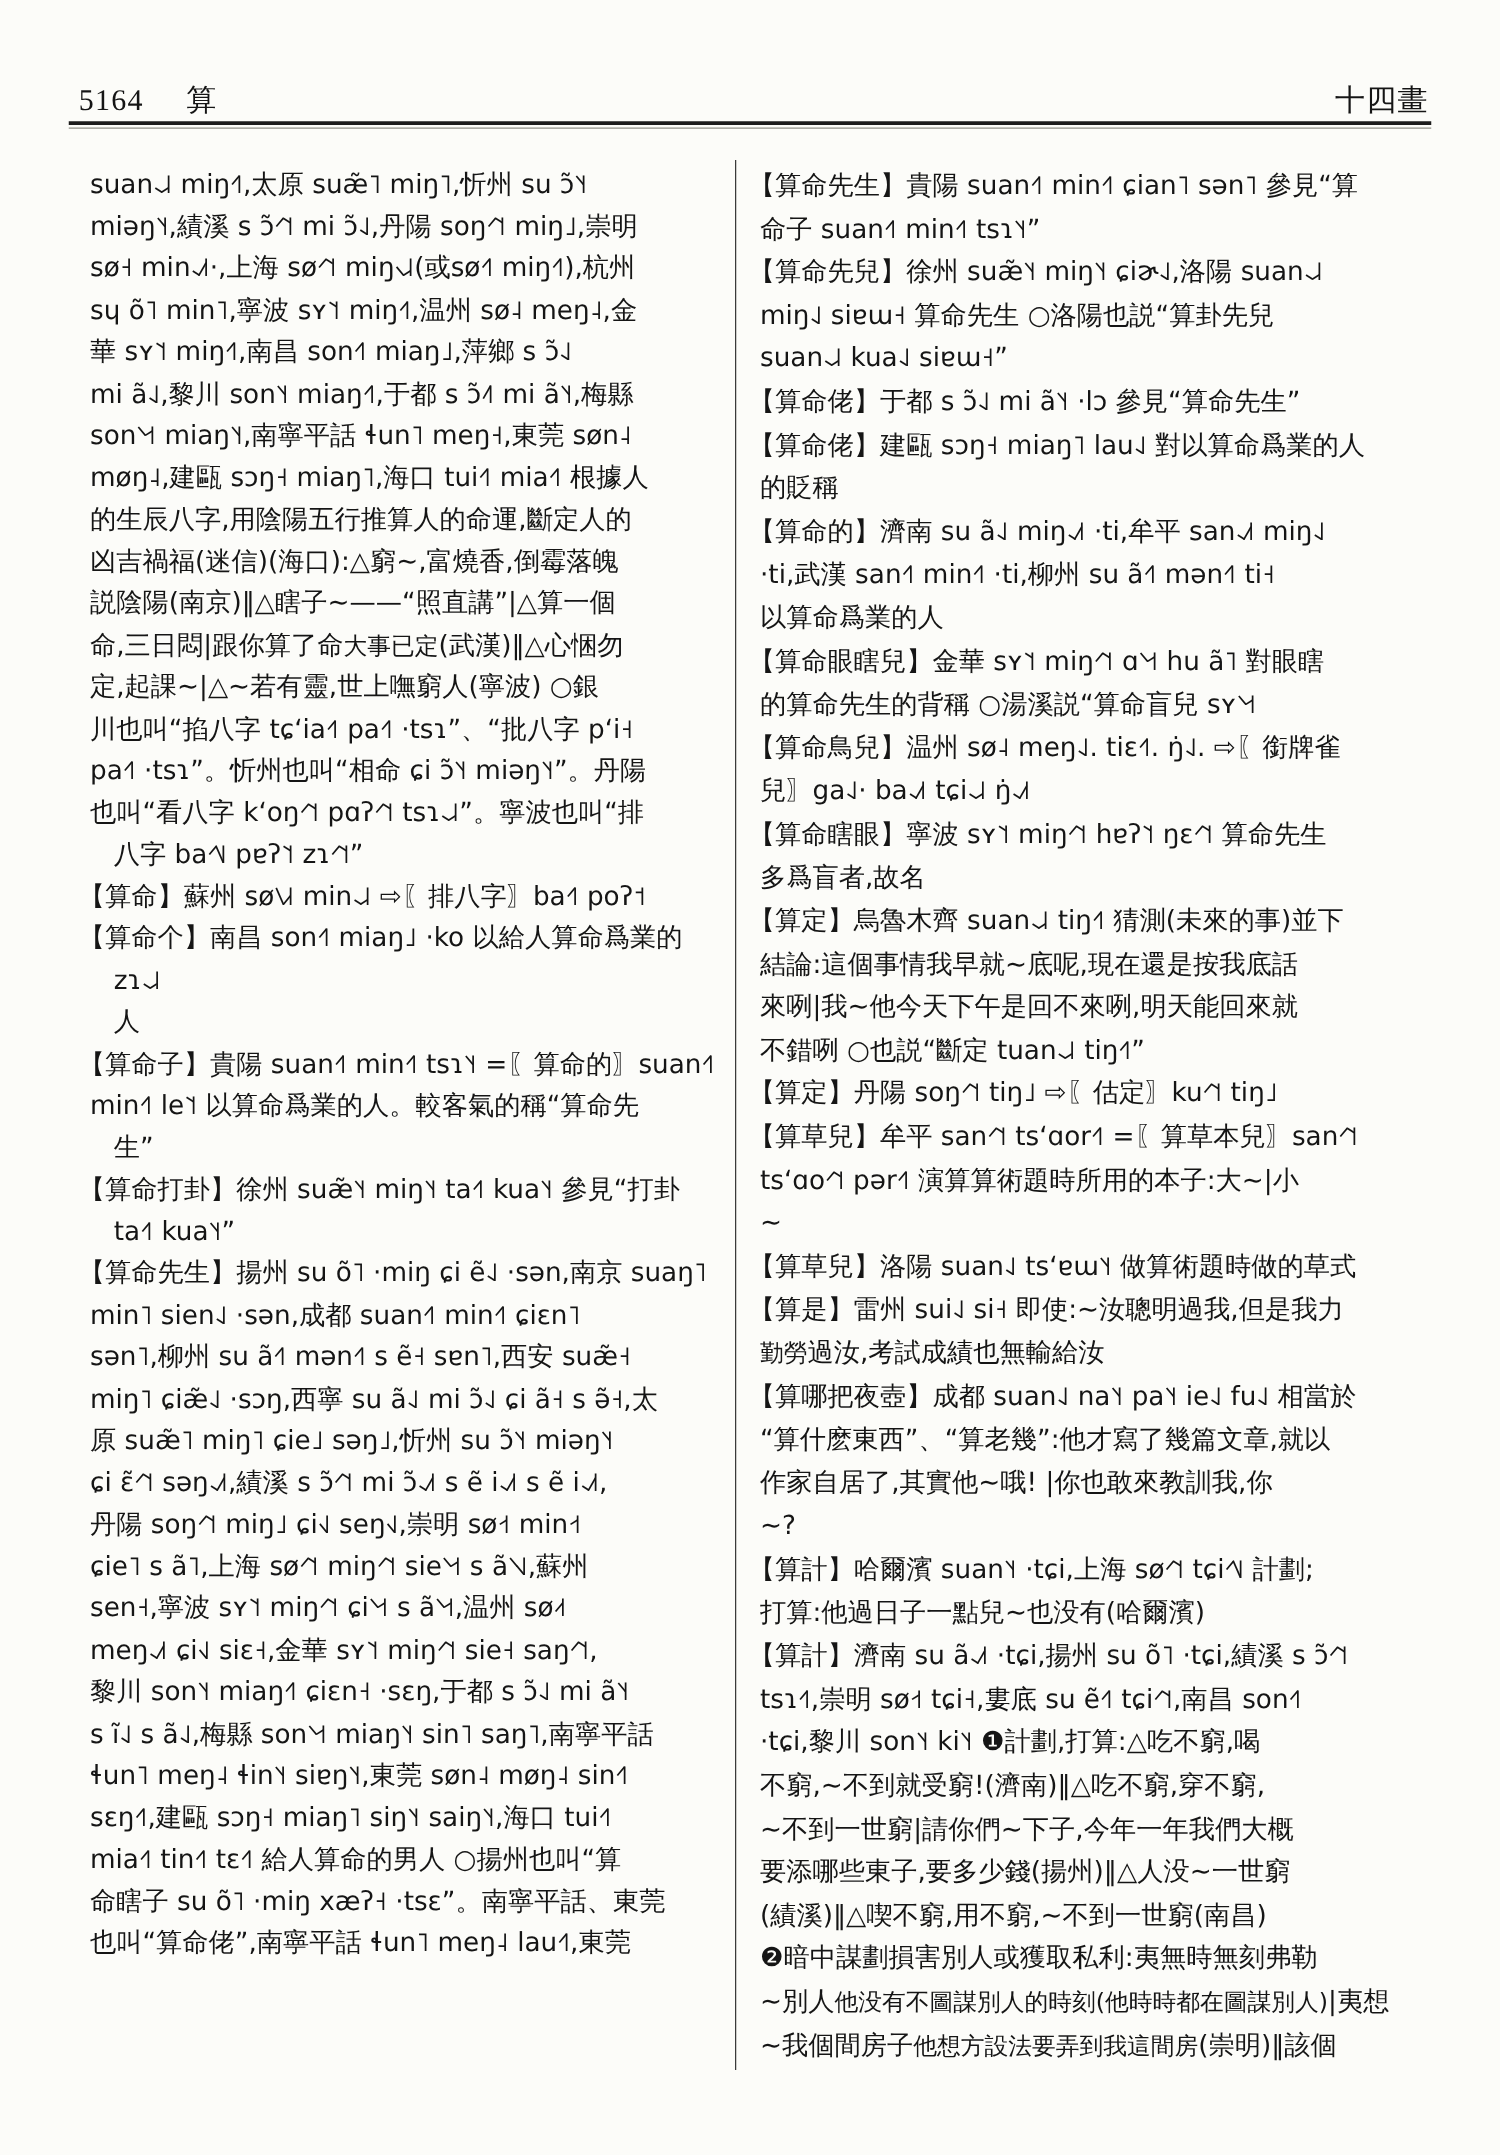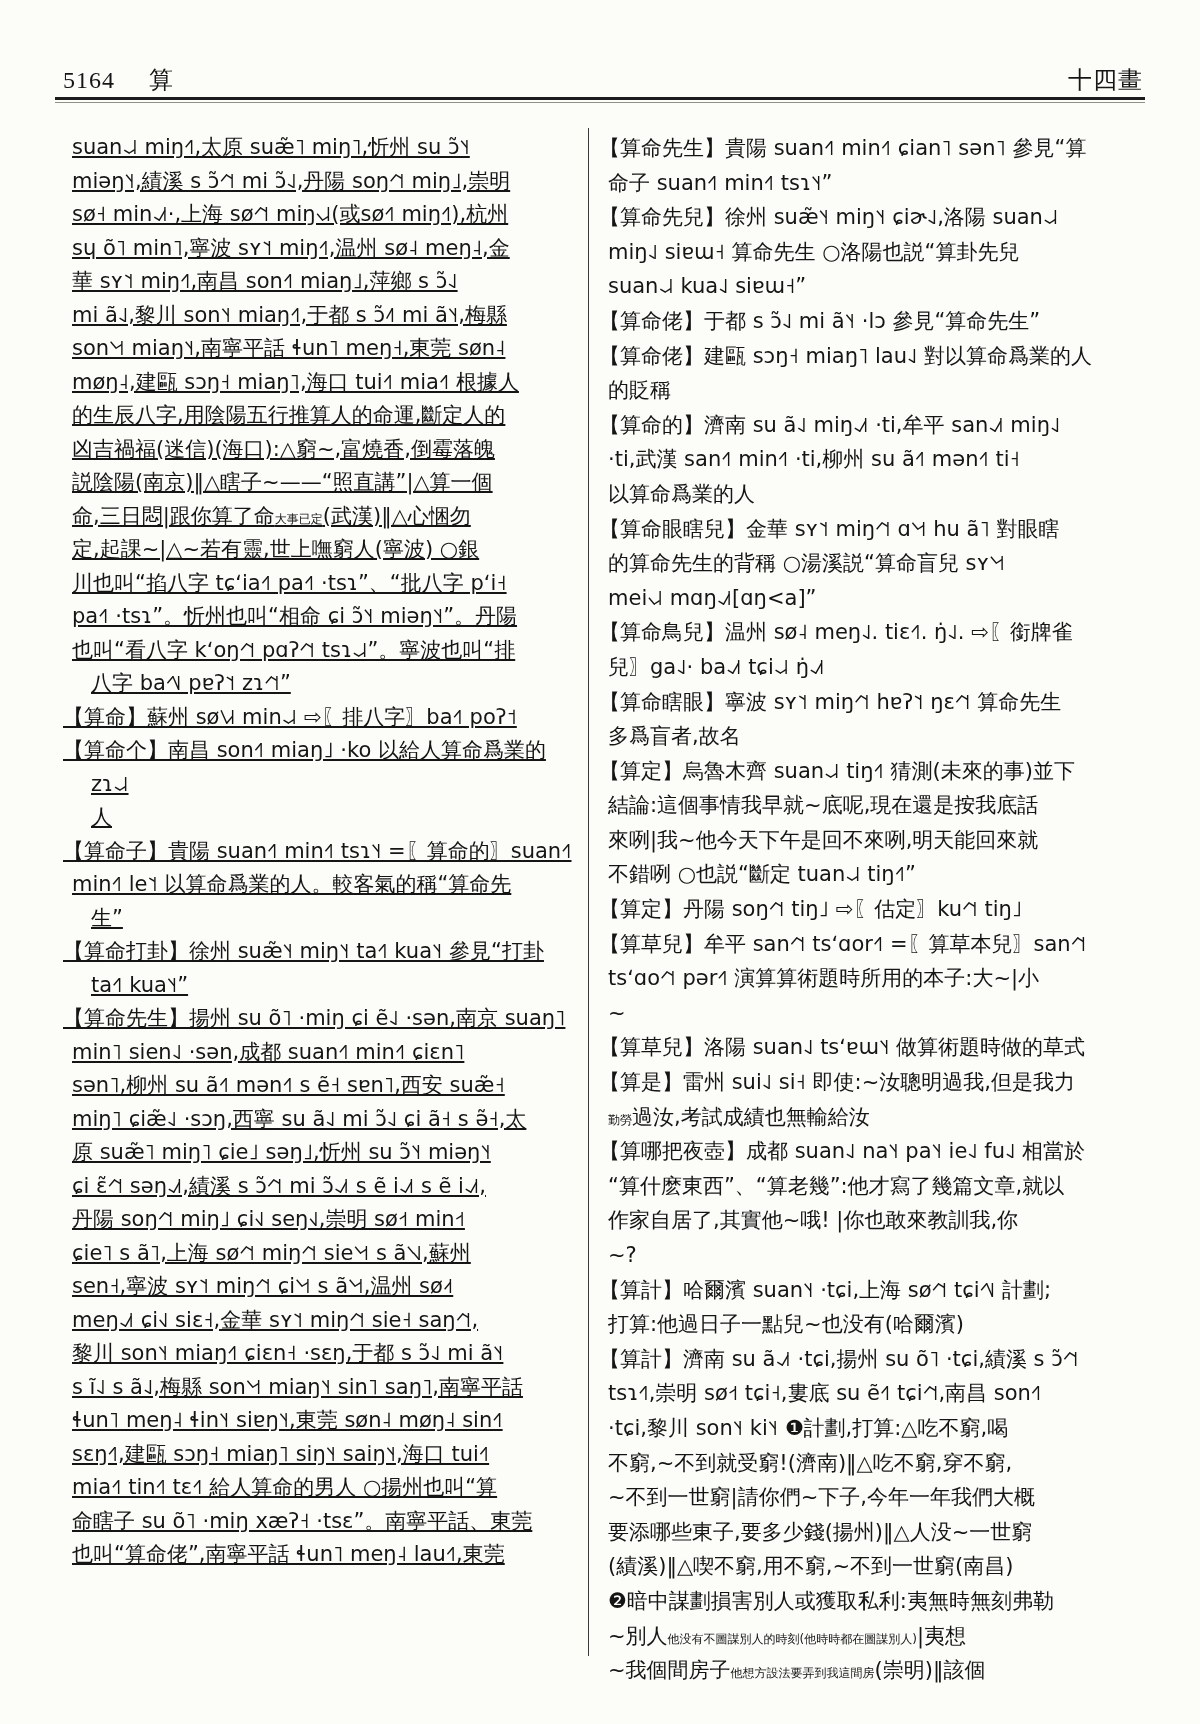--- a/index.html
+++ b/index.html
@@ -15,36 +15,36 @@
     display:flex;justify-content:space-between;align-items:baseline;
     font-family:"Liberation Serif",serif;
     font-size:24px;letter-spacing:1px;
   }
   .header-left .headword{margin-left:34px;}
   .rule{
     position:absolute;left:55px;width:1090px;top:97px;
     height:2px;border-top:3px solid #1c1c1c;border-bottom:1px solid #909088;
   }
   .col{position:absolute;top:131px;}
-  .col-left{left:63px;width:518px;text-decoration:underline;}
+  .col-left{left:63px;width:518px;}
   .col-right{left:599px;width:548px;}
   .divider{
     position:absolute;left:588px;top:128px;height:1528px;width:1px;
     background:#3a3a3a;
   }
   .line{
     white-space:nowrap;overflow:visible;
     font-size:21px;
   }
   .col-left .line{line-height:33.5px;height:33.5px;}
   .col-right .line{line-height:34.6px;height:34.6px;}
   .ind0{padding-left:0;}
   .ind1{padding-left:9px;}
   .ind2{padding-left:28px;}
-  .sm{font-size:12px;margin-top:44px;}
+  .sm{font-size:19px;margin-top:44px;}
 </style>
 </head>
 <body>
 
 <div class="page">
   <div class="header">
     <div class="header-left">
       <span>5164</span><span class="headword">算</span>
     </div>
     <div class="header-right">
@@ -106,21 +106,20 @@
       <div class="line ind1"><span>miŋ˨˩ siɐɯ˧ 算命先生 ○洛陽也説“算卦先兒</span></div>
       <div class="line ind1"><span>suan˨˩˨ kua˨˩ siɐɯ˧”</span></div>
       <div class="line ind0"><span>【算命佬】于都 s ɔ̃˨˩ mi ã˥˧ ·lɔ 參見“算命先生”</span></div>
       <div class="line ind0"><span>【算命佬】建甌 sɔŋ˧ miaŋ˥ lau˨˩ 對以算命爲業的人</span></div>
       <div class="line ind1"><span>的貶稱</span></div>
       <div class="line ind0"><span>【算命的】濟南 su ã˨˩ miŋ˨˩˦ ·ti,牟平 san˨˩˦ miŋ˨˩</span></div>
       <div class="line ind1"><span>·ti,武漢 san˧˥ min˧˥ ·ti,柳州 su ã˧˥ mən˧˥ ti˧</span></div>
       <div class="line ind1"><span>以算命爲業的人</span></div>
       <div class="line ind0"><span>【算命眼瞎兒】金華 sʏ˥˦ miŋ˧˥˦ ɑ˥˧˦ hu ã˥ 對眼瞎</span></div>
       <div class="line ind1"><span>的算命先生的背稱 ○湯溪説“算命盲兒 sʏ˥˧˦</span></div>
-      <div class="line ind1"><span>mei˧˩˨ mɑŋ˨˩˦[ɑŋ&lt;a]”</span></div>
       <div class="line ind0"><span>【算命鳥兒】温州 sø˨ meŋ˨˩. tiɛ˧˥. ŋ̇˨˩. ⇨〖銜牌雀</span></div>
       <div class="line ind1"><span>兒〗ga˨˩· ba˨˩˦ tɕi˨˩˨ ŋ̇˨˩˦</span></div>
       <div class="line ind0"><span>【算命瞎眼】寧波 sʏ˥˦ miŋ˧˥˦ hɐʔ˥˦ ŋɛ˧˥˦ 算命先生</span></div>
       <div class="line ind1"><span>多爲盲者,故名</span></div>
       <div class="line ind0"><span>【算定】烏魯木齊 suan˨˩˨ tiŋ˧˥ 猜測(未來的事)並下</span></div>
       <div class="line ind1"><span>結論:這個事情我早就~底呢,現在還是按我底話</span></div>
       <div class="line ind1"><span>來咧|我~他今天下午是回不來咧,明天能回來就</span></div>
       <div class="line ind1"><span>不錯咧 ○也説“斷定 tuan˨˩˨ tiŋ˧˥”</span></div>
       <div class="line ind0"><span>【算定】丹陽 soŋ˧˥˦ tiŋ˩ ⇨〖估定〗ku˧˥˦ tiŋ˩</span></div>
       <div class="line ind0"><span>【算草兒】牟平 san˧˥˦ tsʻɑor˧˥ =〖算草本兒〗san˧˥˦</span></div>

